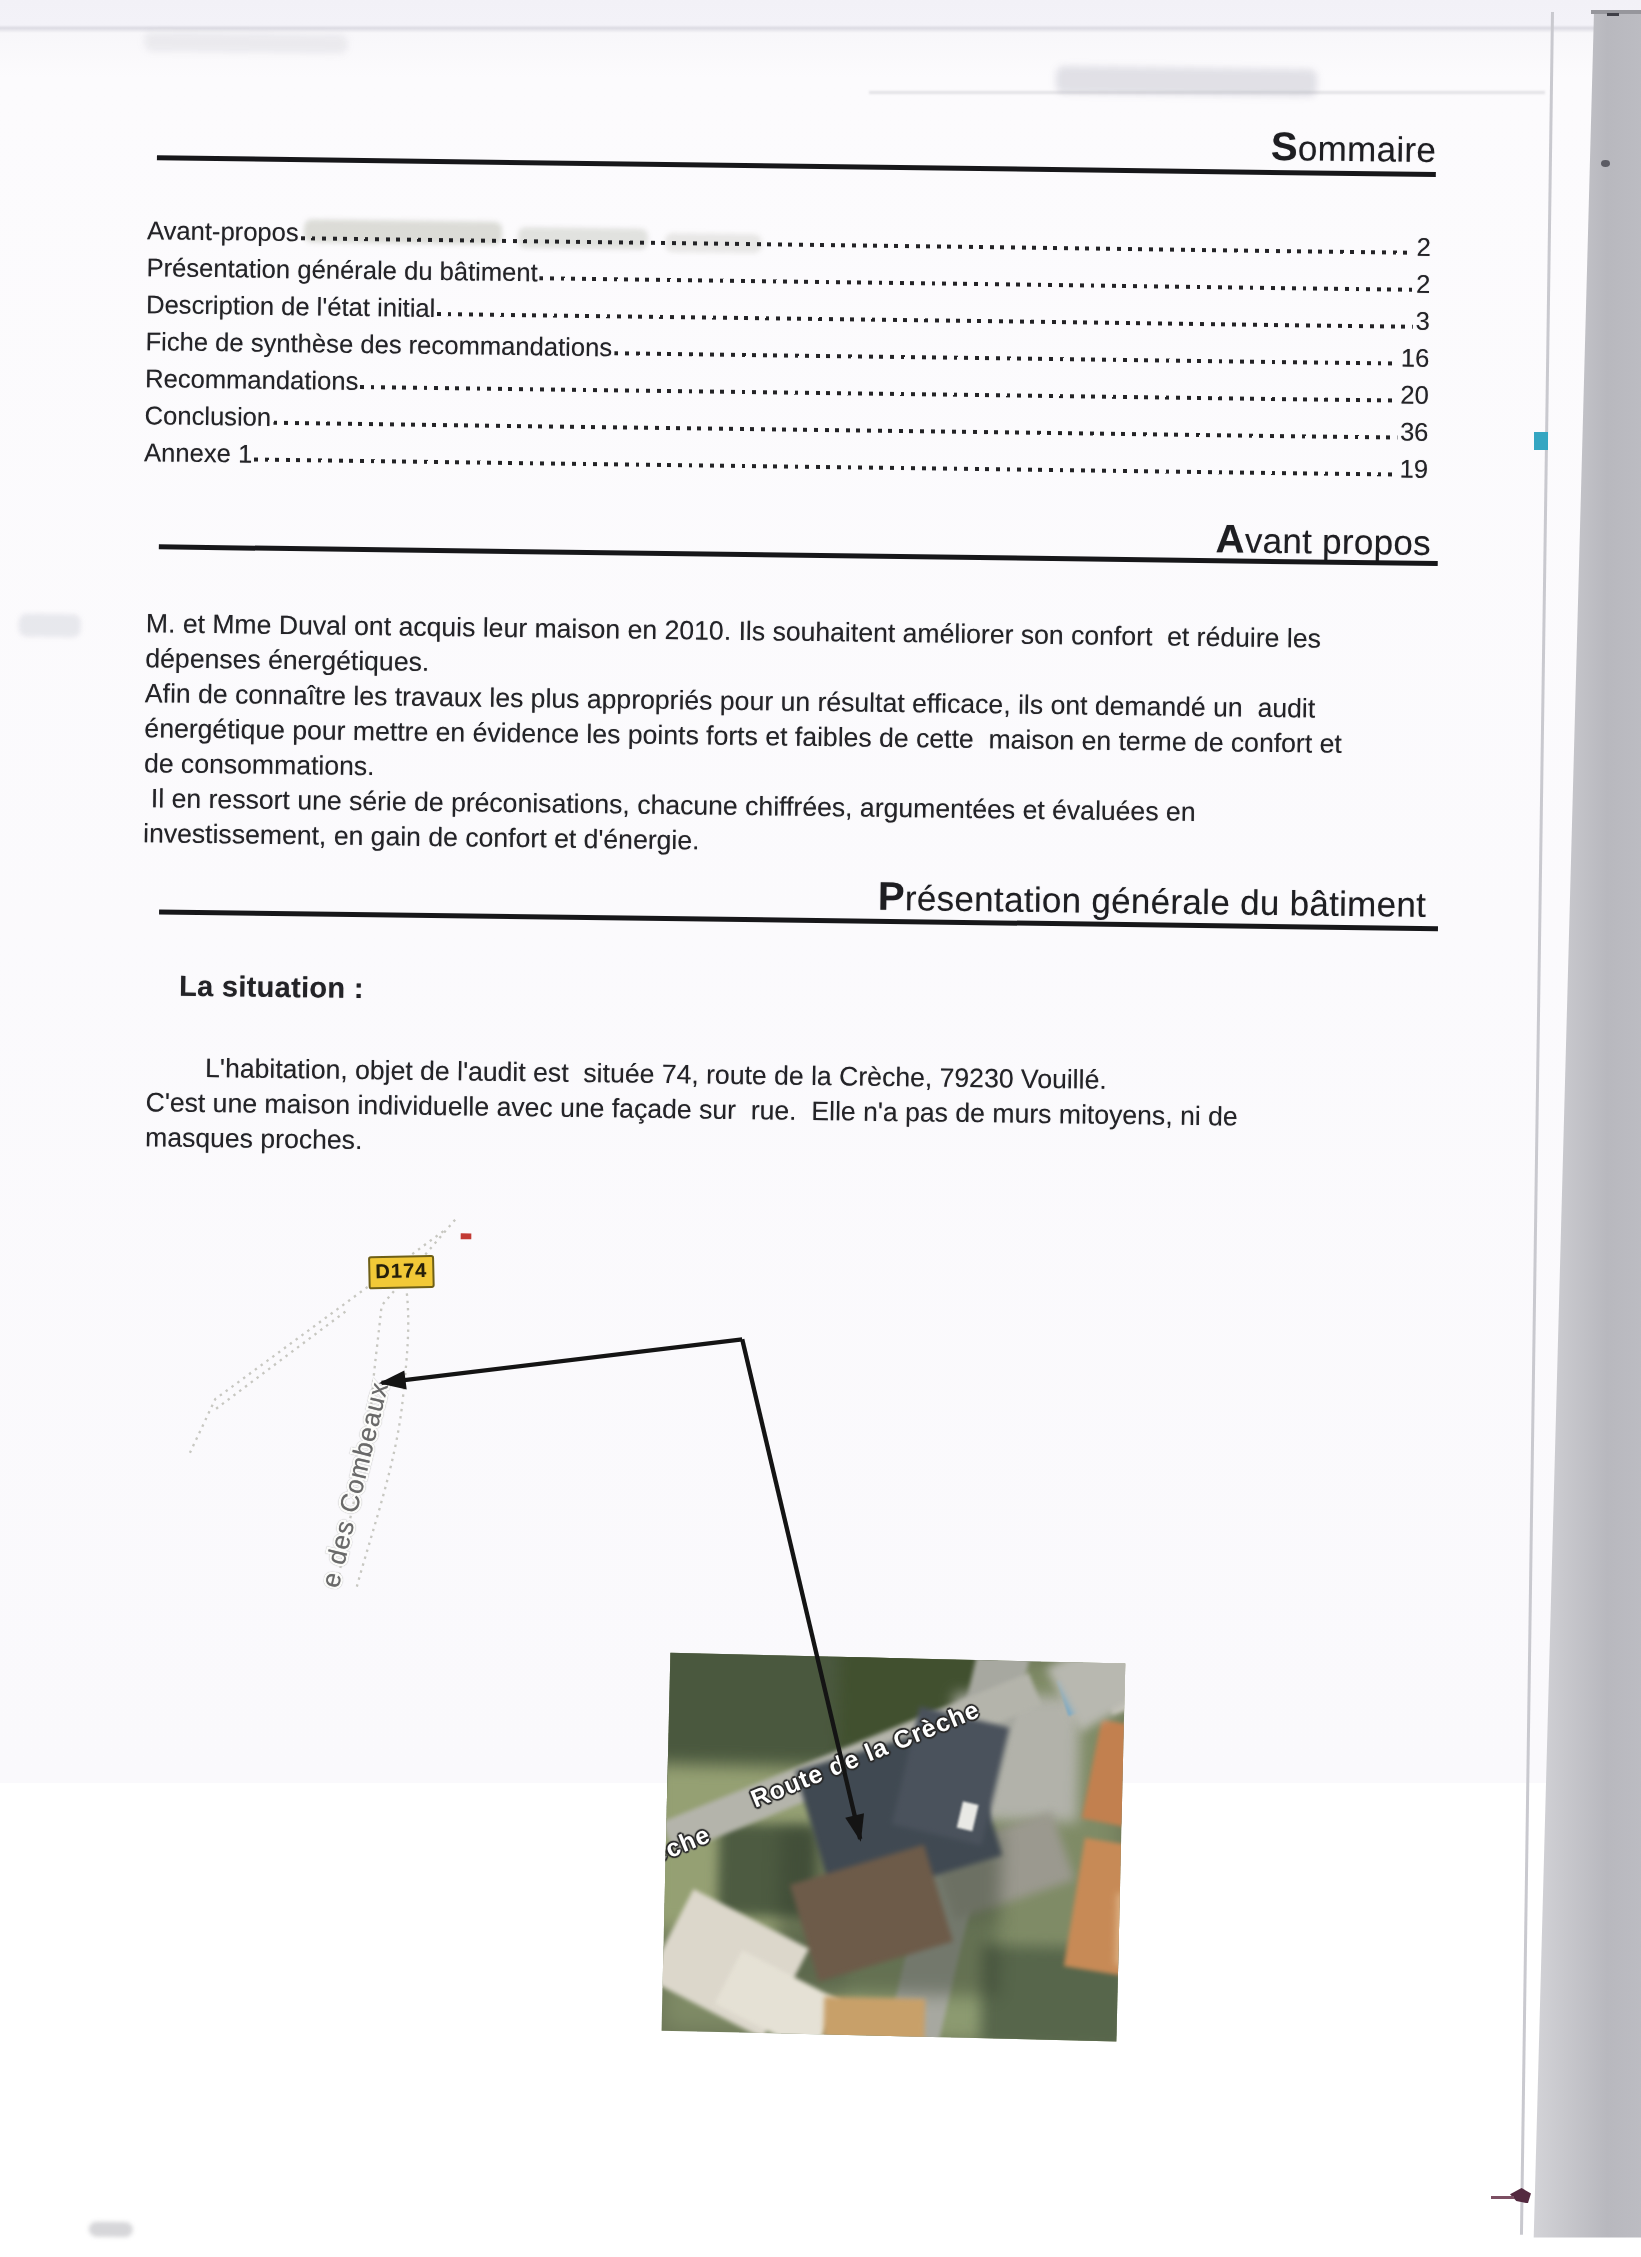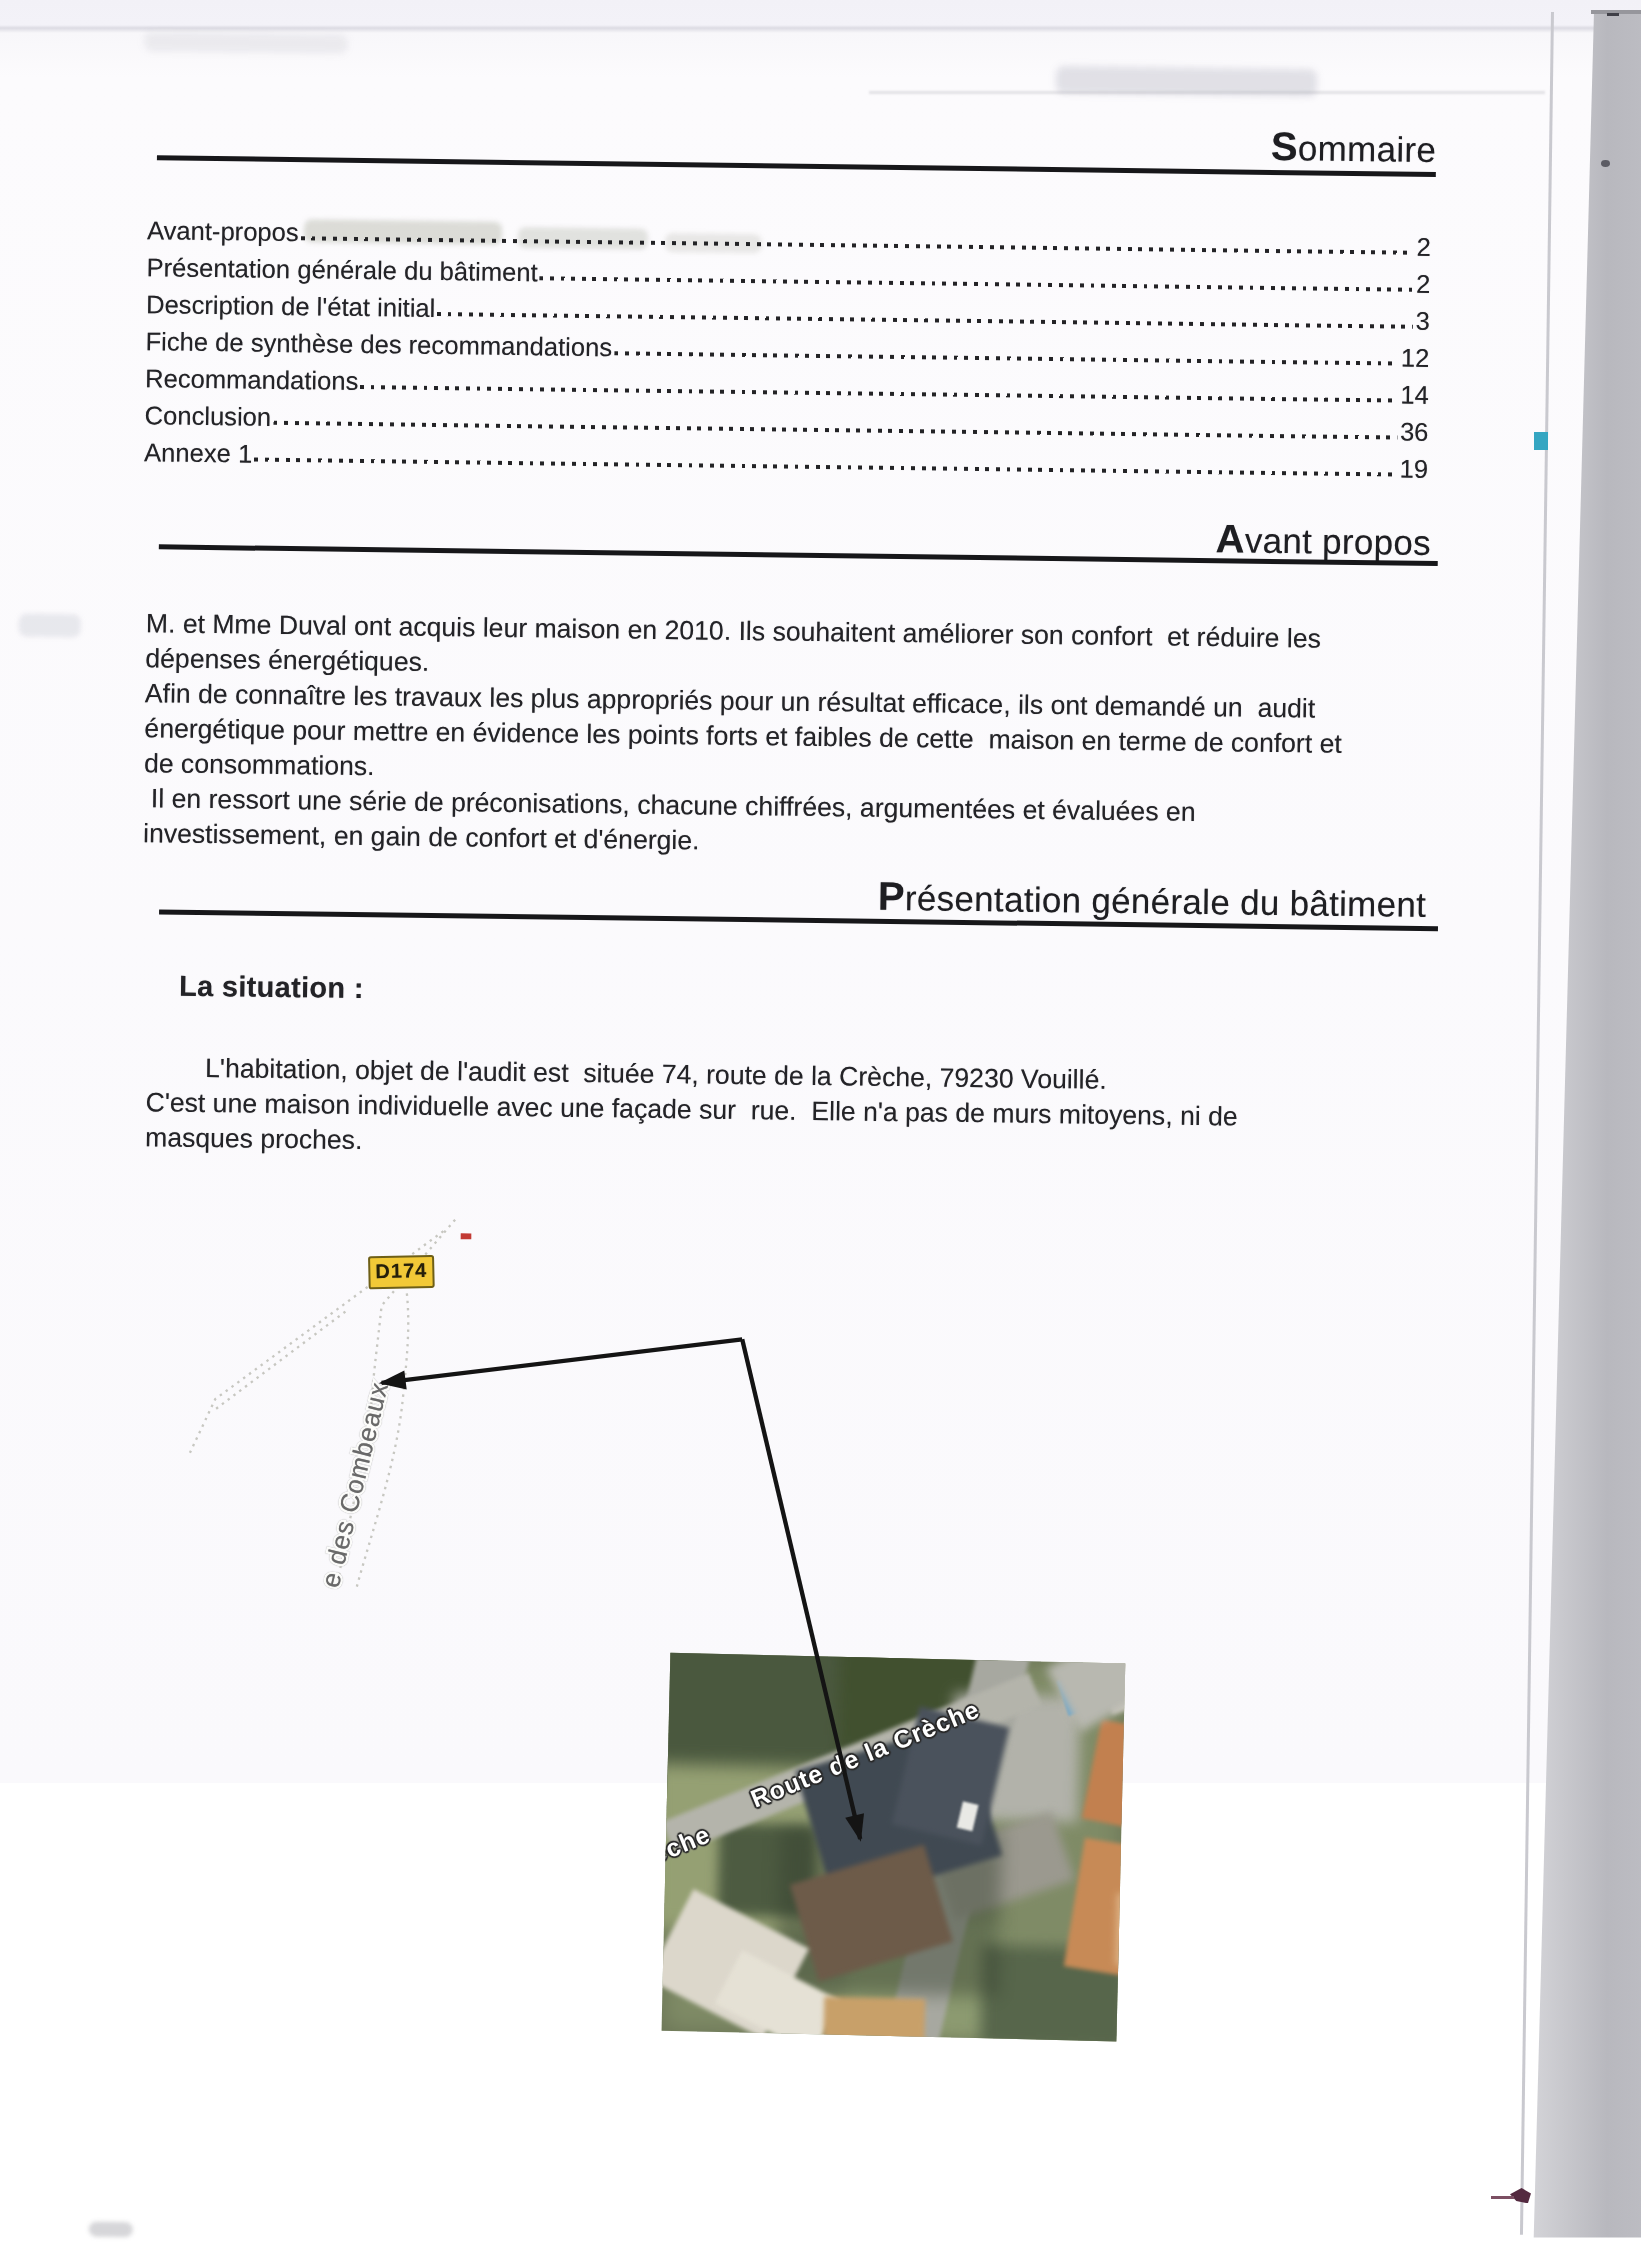--- a/index.html
+++ b/index.html
@@ -153,26 +153,26 @@
         <span class="toc-page">2</span>
       </div>
       <div class="toc-row">
         <span class="toc-label">Description de l'état initial</span>
         <span class="toc-dots"></span>
         <span class="toc-page">3</span>
       </div>
       <div class="toc-row">
         <span class="toc-label">Fiche de synthèse des recommandations</span>
         <span class="toc-dots"></span>
-        <span class="toc-page">12</span>
+        <span class="toc-page">16</span>
       </div>
       <div class="toc-row">
         <span class="toc-label">Recommandations</span>
         <span class="toc-dots"></span>
-        <span class="toc-page">14</span>
+        <span class="toc-page">20</span>
       </div>
       <div class="toc-row">
         <span class="toc-label">Conclusion</span>
         <span class="toc-dots"></span>
         <span class="toc-page">36</span>
       </div>
       <div class="toc-row">
         <span class="toc-label">Annexe 1</span>
         <span class="toc-dots"></span>
         <span class="toc-page">19</span>

